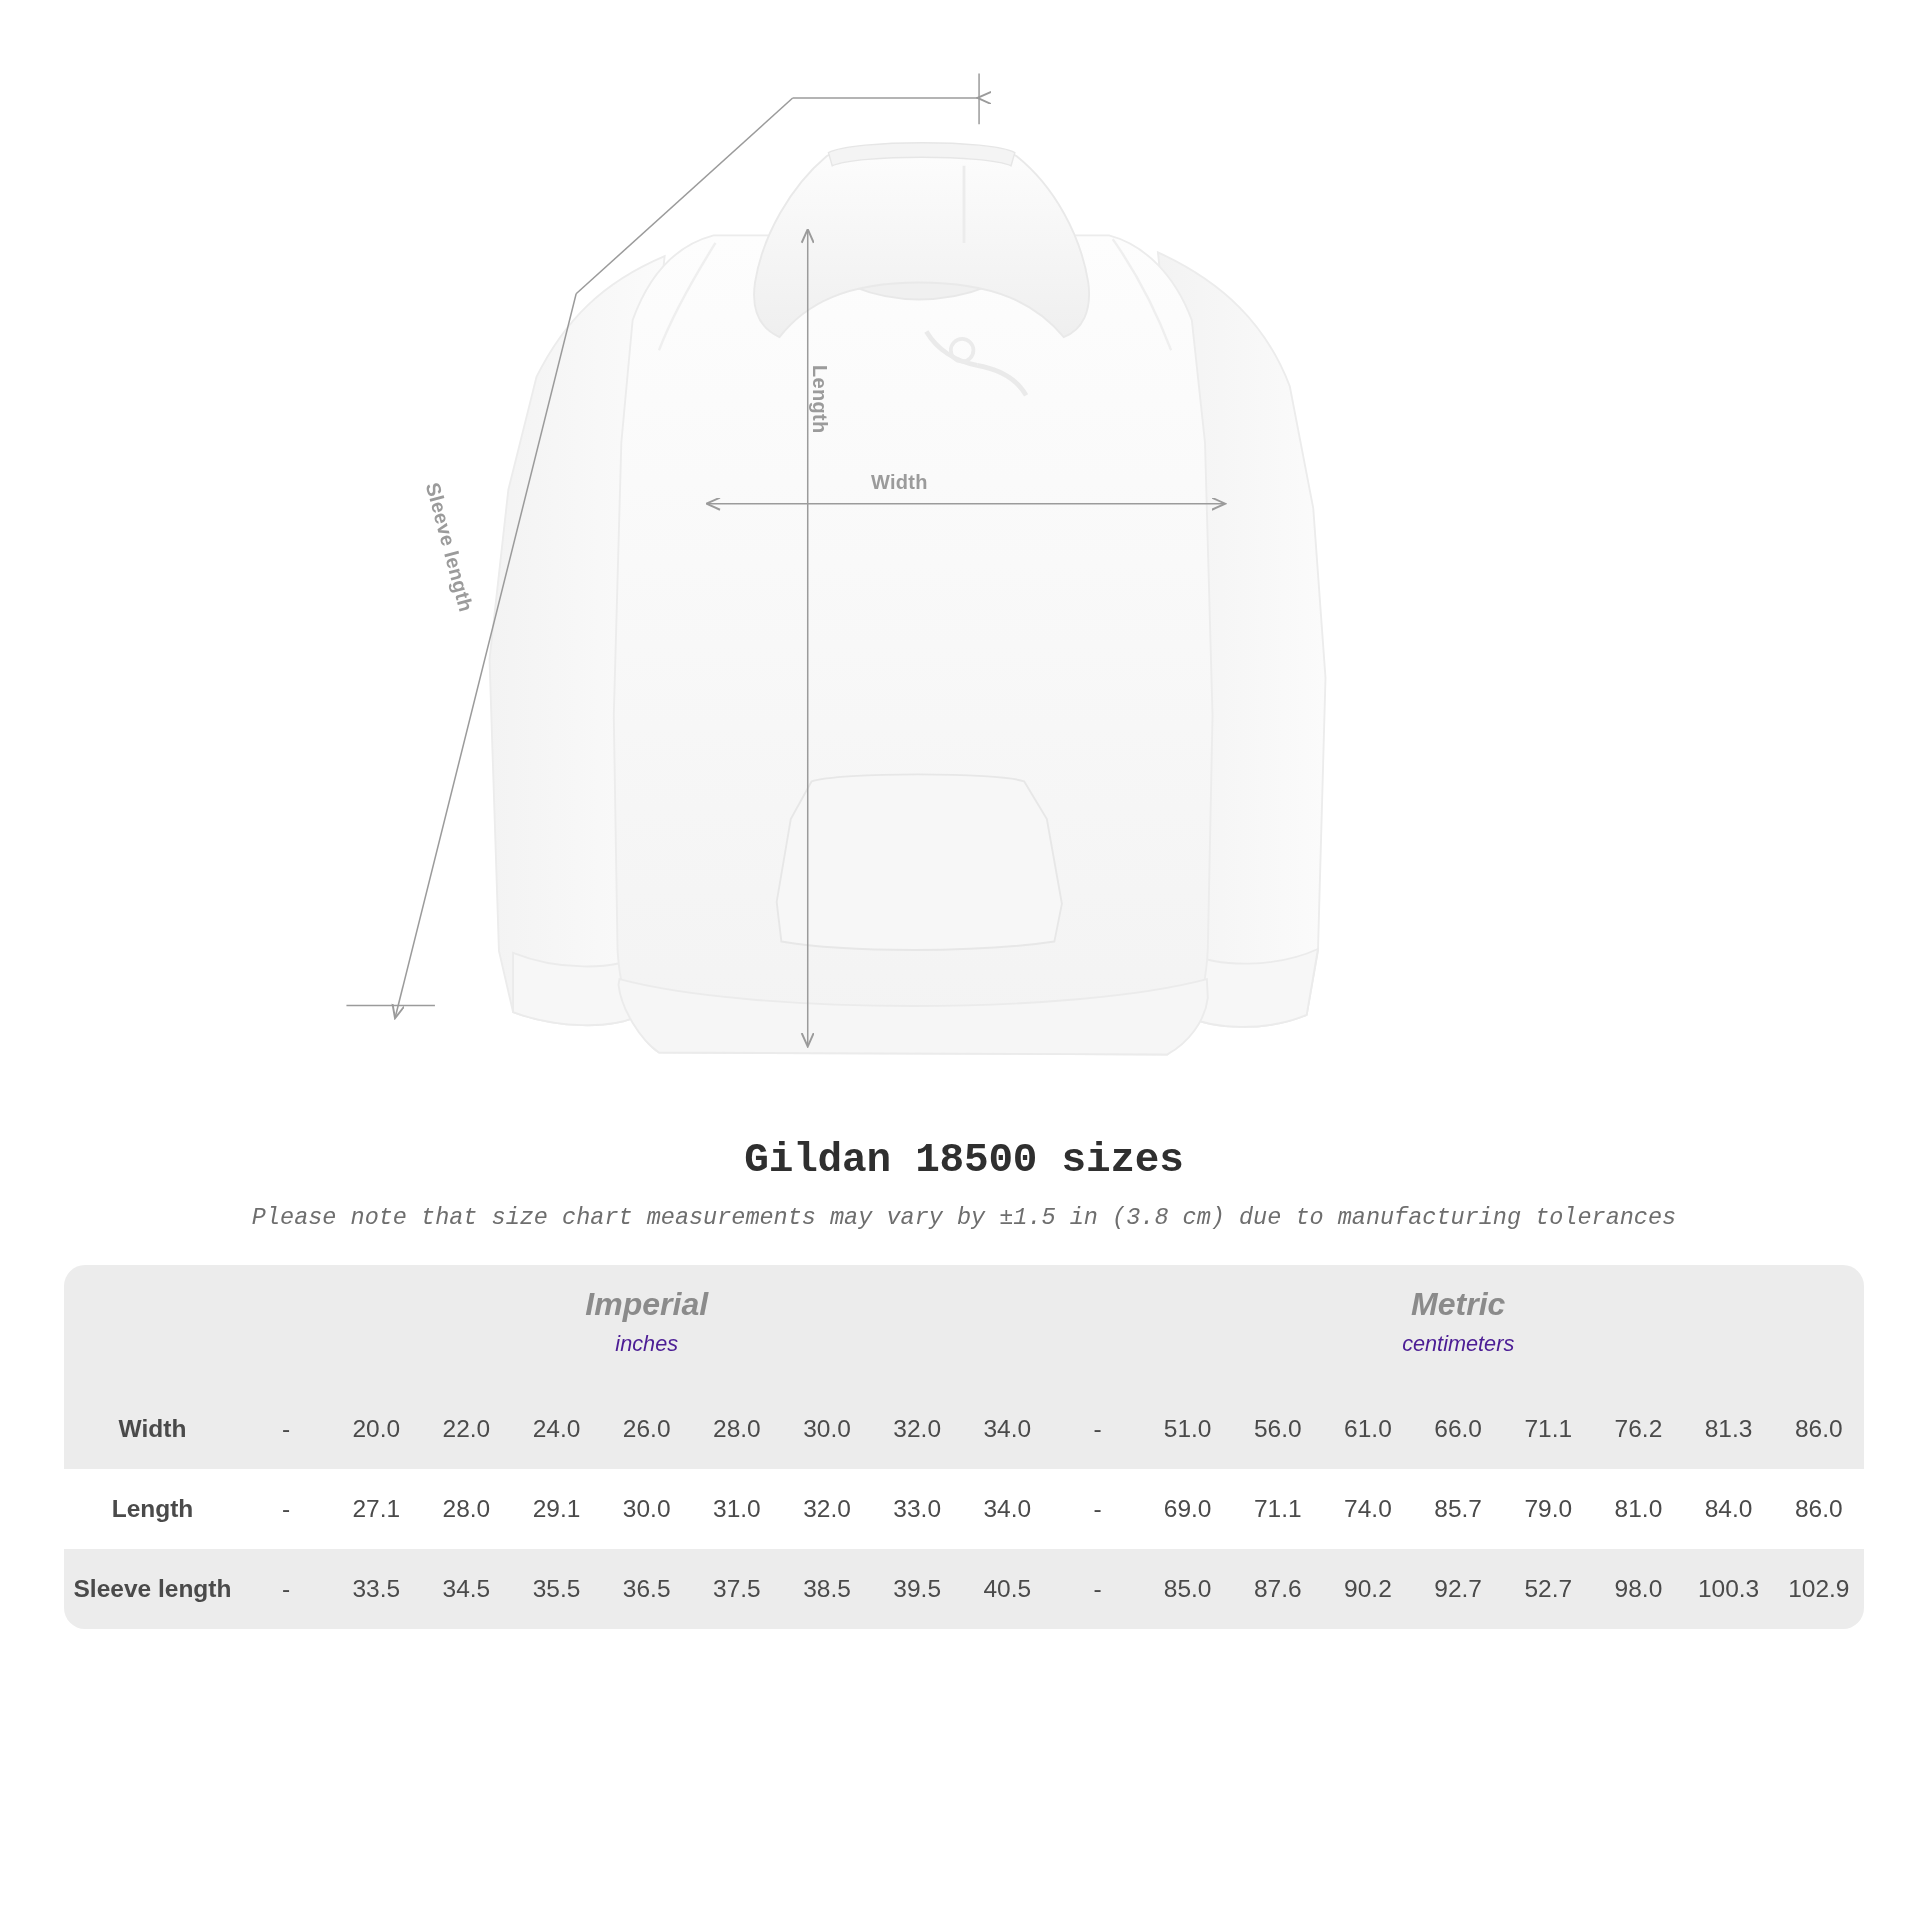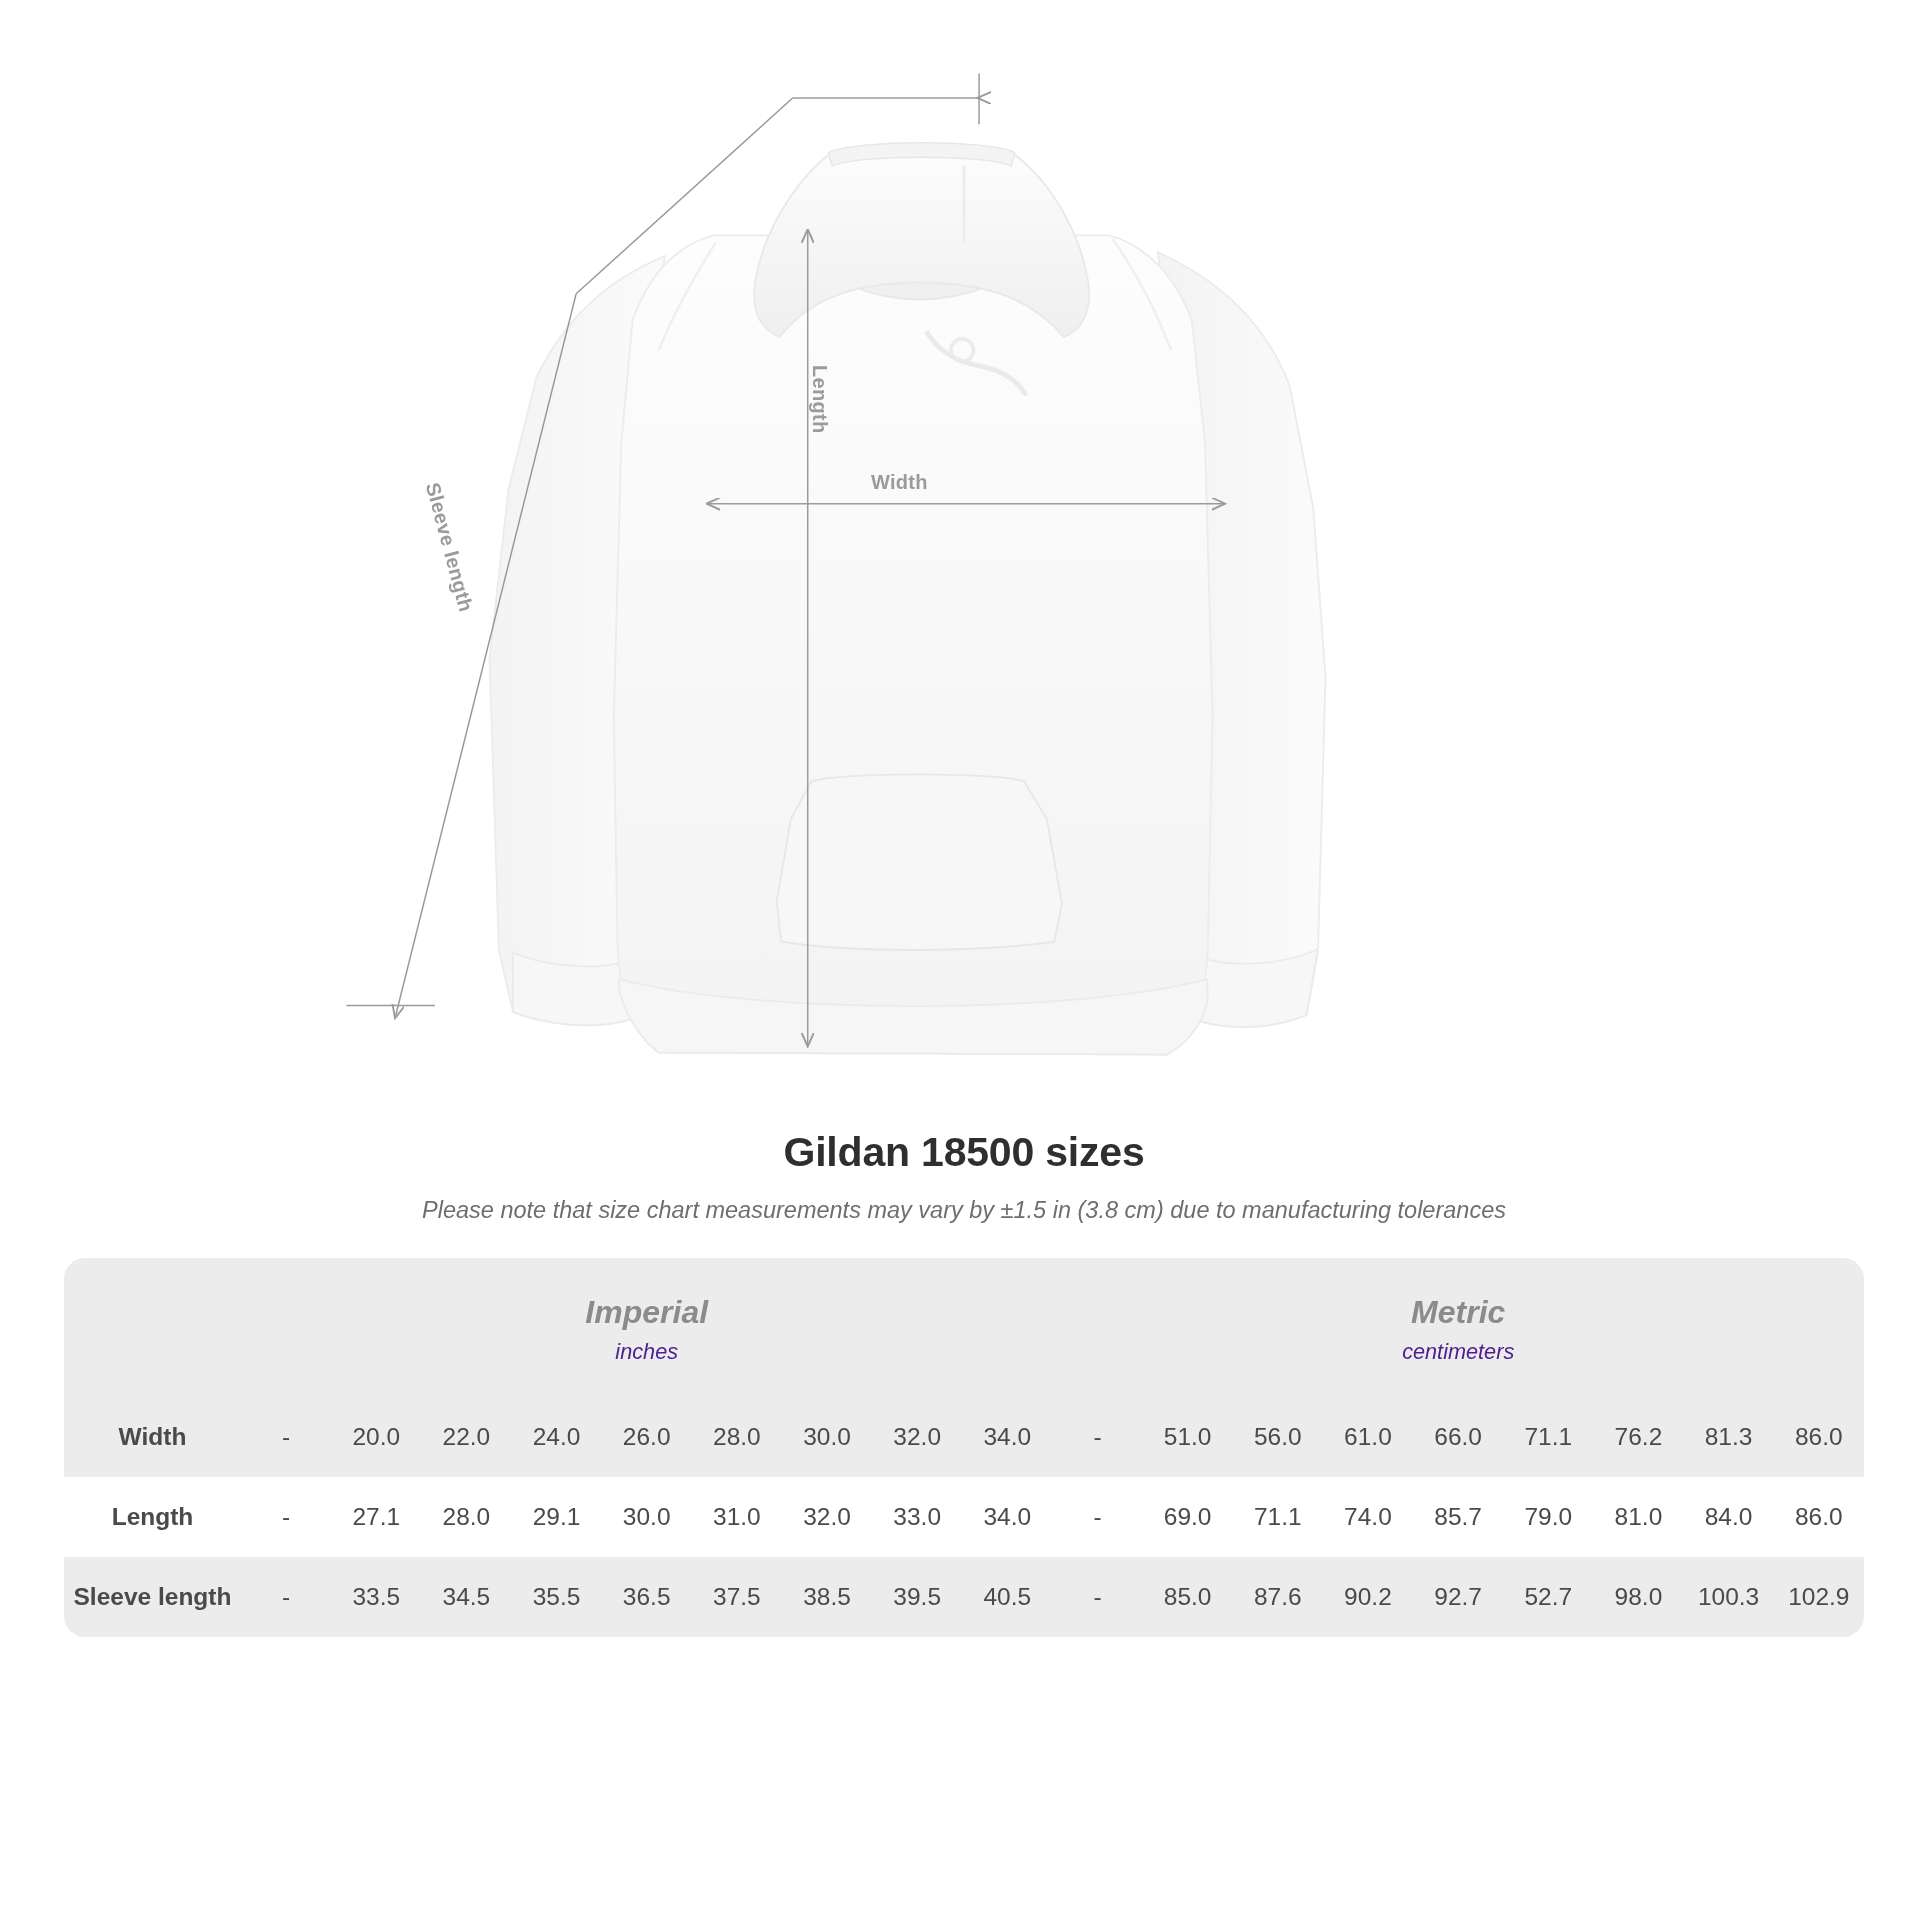--- a/index.html
+++ b/index.html
@@ -41,21 +41,22 @@
     letter-spacing: 0.3px;
     white-space: nowrap;
   }
   .dim-label.vertical {
     transform-origin: 0 0;
   }
 
   
   .title-block {
     text-align: center;
-    margin-top: 18px;
+    margin-top: 26px;
+    font-family: Liberation Mono, monospace;
   }
   .chart-title {
     font-size: 41px;
     font-weight: bold;
     color: #2f2f2f;
     letter-spacing: -0.2px;
   }
   .chart-note {
     margin-top: 21px;
     font-size: 23.5px;
@@ -77,21 +78,21 @@
   }
   table.size-table td, table.size-table th {
     text-align: center;
     vertical-align: middle;
     font-size: 24.5px;
     color: #4a4a4a;
     border: none;
   }
   .unit-row td {
     background: #ececec;
-    padding: 36px 0 32px 0;
+    padding: 21px 0 32px 0;
   }
   .unit-name {
     font-size: 32px;
     font-weight: bold;
     font-style: italic;
     color: #8b8b8b;
     display: block;
   }
   .unit-sub {
     font-size: 21.7px;

